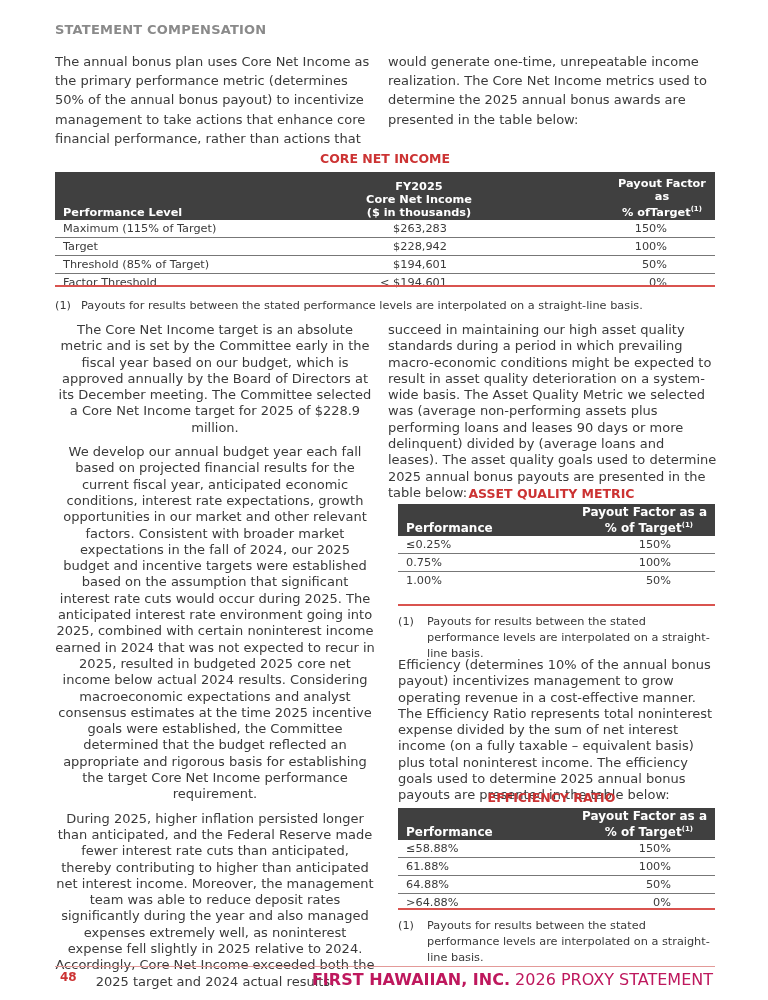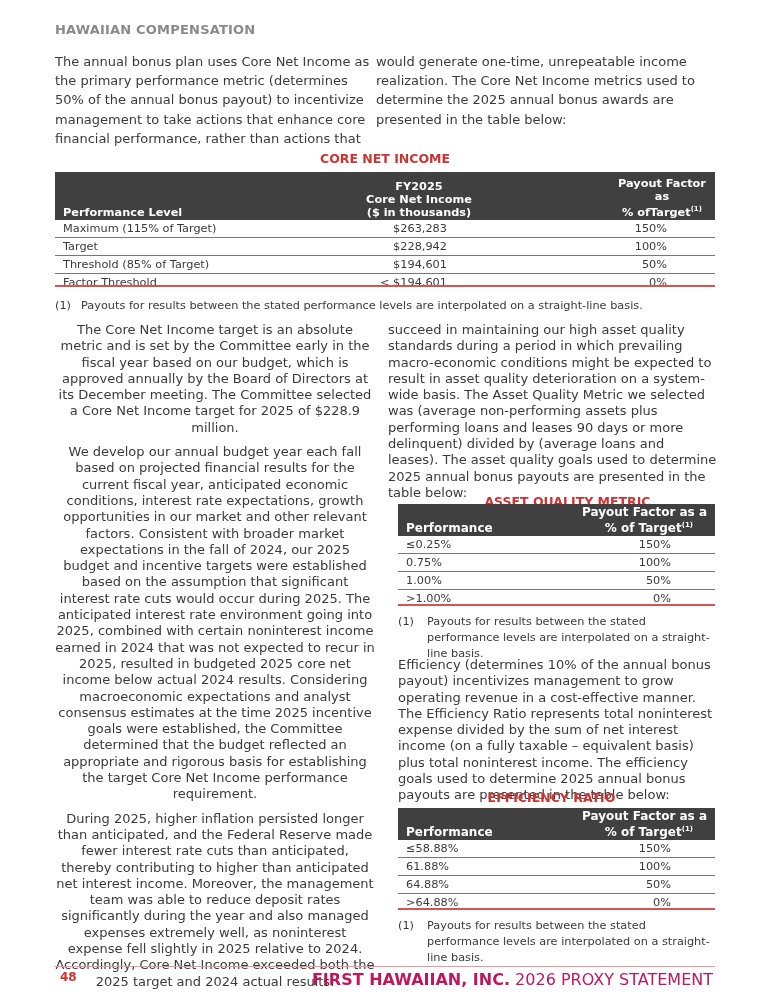--- a/index.html
+++ b/index.html
@@ -2,21 +2,21 @@
 <html><head>
 <meta charset="utf-8">
 <style>
   html, body { margin: 0; padding: 0; background: #ffffff; }
   body { width: 768px; height: 1000px; position: relative; overflow: hidden;
          font-family: "DejaVu Sans", sans-serif; color: #3a3a3a; }
   .page-header { position: absolute; left: 55px; top: 22px; font-size: 13px; font-weight: bold;
                  color: #8a8a8a; letter-spacing: 0.2px; }
   .intro { position: absolute; top: 52px; font-size: 13px; line-height: 19.2px; }
   .intro.left { left: 55px; width: 315px; }
-  .intro.right { left: 376px; width: 325px; }
+  .intro.right { left: 388px; width: 325px; }
   .tbl-title { position: absolute; font-size: 12.5px; font-weight: bold; color: #cc3333;
                text-align: center; }
   table { border-collapse: collapse; position: absolute; font-size: 11.3px; color: #3a3a3a; }
   thead th { background: #404040; color: #fff; font-weight: bold; vertical-align: bottom;
              padding: 2px 8px 1px 8px; line-height: 13px; }
   tbody td { padding: 1px 8px; border-bottom: 1px solid #777; line-height: 15px; }
   tbody tr:last-child td { border-bottom: none; }
   .tbl-wrap-bottom { position: absolute; height: 2px; background: #d9534f; }
   .c { text-align: center; }
   .r { text-align: right; }
@@ -28,21 +28,21 @@
   .body-col { position: absolute; font-size: 13px; line-height: 16.3px; }
   .body-col p { margin: 0 0 8px 0; text-align: center; }
   .footer-line { position: absolute; left: 55px; top: 966px; width: 660px; height: 1px; background: #e39a98; }
   .page-num { position: absolute; left: 60px; top: 970px; font-size: 12px; font-weight: bold; color: #cc3333; }
   .footer-text { position: absolute; right: 55px; top: 970px; font-size: 16px; color: #be185d; }
   .footer-text b { font-weight: bold; }
 </style>
 </head>
 <body>
 
-<div class="page-header">HAWAIIAN COMPENSATION</div>
+<div class="page-header">STATEMENT COMPENSATION</div>
 
 <div class="intro left">The annual bonus plan uses Core Net Income as the primary performance metric (determines 50% of the annual bonus payout) to incentivize management to take actions that enhance core financial performance, rather than actions that</div>
 <div class="intro right">would generate one-time, unrepeatable income realization. The Core Net Income metrics used to determine the 2025 annual bonus awards are presented in the table below:</div>
 
 <div class="tbl-title" style="left:55px; top:151px; width:660px;">CORE NET INCOME</div>
 <table style="left:55px; top:172px; width:660px;">
   <thead>
     <tr style="height:48px;">
       <th class="l" style="width:240px;">Performance Level</th>
       <th class="c" style="width:200px;">
@@ -87,21 +87,21 @@
 
 <div class="body-col" style="left:55px; top:322px; width:320px;">
   <p>The Core Net Income target is an absolute metric and is set by the Committee early in the fiscal year based on our budget, which is approved annually by the Board of Directors at its December meeting. The Committee selected a Core Net Income target for 2025 of $228.9 million.</p>
   <p>We develop our annual budget year each fall based on projected financial results for the current fiscal year, anticipated economic conditions, interest rate expectations, growth opportunities in our market and other relevant factors. Consistent with broader market expectations in the fall of 2024, our 2025 budget and incentive targets were established based on the assumption that significant interest rate cuts would occur during 2025. The anticipated interest rate environment going into 2025, combined with certain noninterest income earned in 2024 that was not expected to recur in 2025, resulted in budgeted 2025 core net income below actual 2024 results. Considering macroeconomic expectations and analyst consensus estimates at the time 2025 incentive goals were established, the Committee determined that the budget reflected an appropriate and rigorous basis for establishing the target Core Net Income performance requirement.</p>
   <p>During 2025, higher inflation persisted longer than anticipated, and the Federal Reserve made fewer interest rate cuts than anticipated, thereby contributing to higher than anticipated net interest income. Moreover, the management team was able to reduce deposit rates significantly during the year and also managed expenses extremely well, as noninterest expense fell slightly in 2025 relative to 2024. Accordingly, Core Net Income exceeded both the 2025 target and 2024 actual results.</p>
   <p>Asset Quality (determines 20% of the annual bonus payout) rewards the management team should it</p>
 </div>
 
 <div class="body-col" style="left:388px; top:322px; width:330px;">succeed in maintaining our high asset quality standards during a period in which prevailing macro-economic conditions might be expected to result in asset quality deterioration on a system- wide basis. The Asset Quality Metric we selected was (average non-performing assets plus performing loans and leases 90 days or more delinquent) divided by (average loans and leases). The asset quality goals used to determine 2025 annual bonus payouts are presented in the table below:</div>
 
-<div class="tbl-title" style="left:404px; top:486px; width:327px;margin-top:8px;">ASSET QUALITY METRIC</div>
+<div class="tbl-title" style="left:388px; top:486px; width:327px;">ASSET QUALITY METRIC</div>
 <table style="left:398px; top:504px; width:317px;">
   <thead>
     <tr style="height:32px;">
       <th class="l" style="font-size:12px;">Performance</th>
       <th class="r" style="font-size:12px;">
         <div>Payout Factor as a</div>
         <div style="padding-right:14px;"><span>% of Target</span><sup>(1)</sup></div>
       </th>
     </tr>
   </thead>
@@ -110,24 +110,20 @@
         <td class="l">≤0.25%</td>
         <td class="r" style="padding-right:44px;">150%</td>
       </tr>
     <tr>
         <td class="l">0.75%</td>
         <td class="r" style="padding-right:44px;">100%</td>
       </tr>
     <tr>
         <td class="l">1.00%</td>
         <td class="r" style="padding-right:44px;">50%</td>
-      </tr>
-    <tr>
-        <td class="l">&gt;1.00%</td>
-        <td class="r" style="padding-right:44px;">0%</td>
       </tr>
   </tbody>
 </table>
 <div class="tbl-wrap-bottom" style="left:398px; top:604px; width:317px;"></div>
 <div class="footnote" style="left:398px; top:614px; width:317px;">
   <span class="num">(1)</span>
   <span class="txt" style="padding-left:29px;">Payouts for results between the stated performance levels are interpolated on a straight-line basis.</span>
 </div>
 
 <div class="body-col" style="left:398px; top:657px; width:320px;">Efficiency (determines 10% of the annual bonus payout) incentivizes management to grow operating revenue in a cost-effective manner. The Efficiency Ratio represents total noninterest expense divided by the sum of net interest income (on a fully taxable – equivalent basis) plus total noninterest income. The efficiency goals used to determine 2025 annual bonus payouts are presented in the table below:</div>

